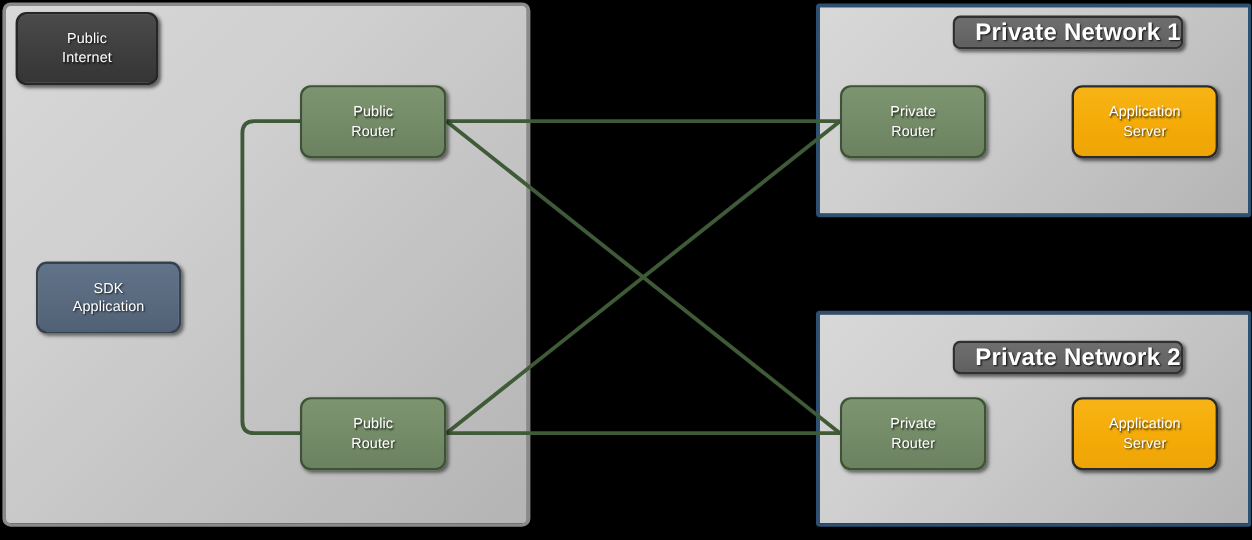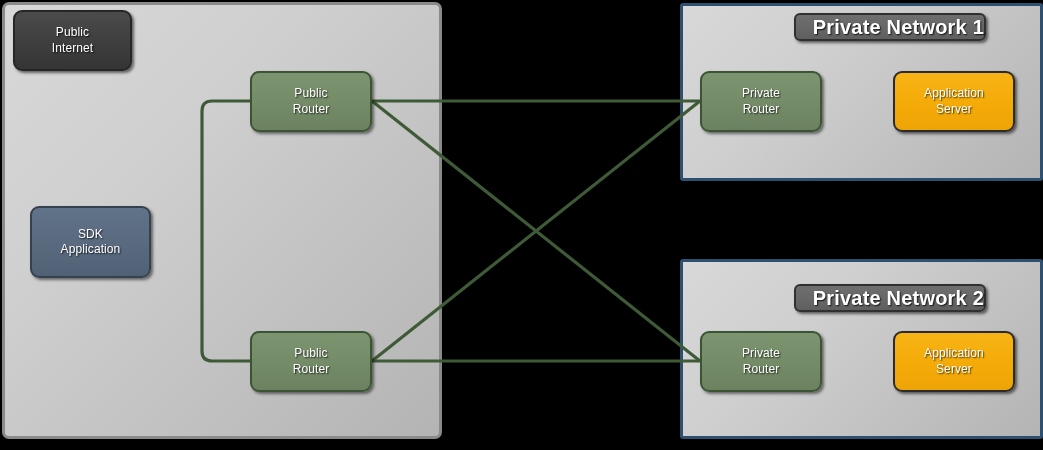--- a/index.html
+++ b/index.html
@@ -145,21 +145,21 @@
   </div>
 
   <div class="node node-router" style="left:250px; top:71px; width:122px; height:61px;">
     <div>
       <div>Public</div>
       <div>Router</div>
     </div>
   </div>
 
 
-  <div class="node node-sdk" style="left:30px; top:206px; width:121px; height:72px;">
+  <div class="node node-sdk" style="left:30px; top:218px; width:121px; height:60px;">
     <div>
       <div>SDK</div>
       <div>Application</div>
     </div>
   </div>
 
   <div class="node node-router" style="left:250px; top:331px; width:122px; height:61px;">
     <div>
       <div>Public</div>
       <div>Router</div>

